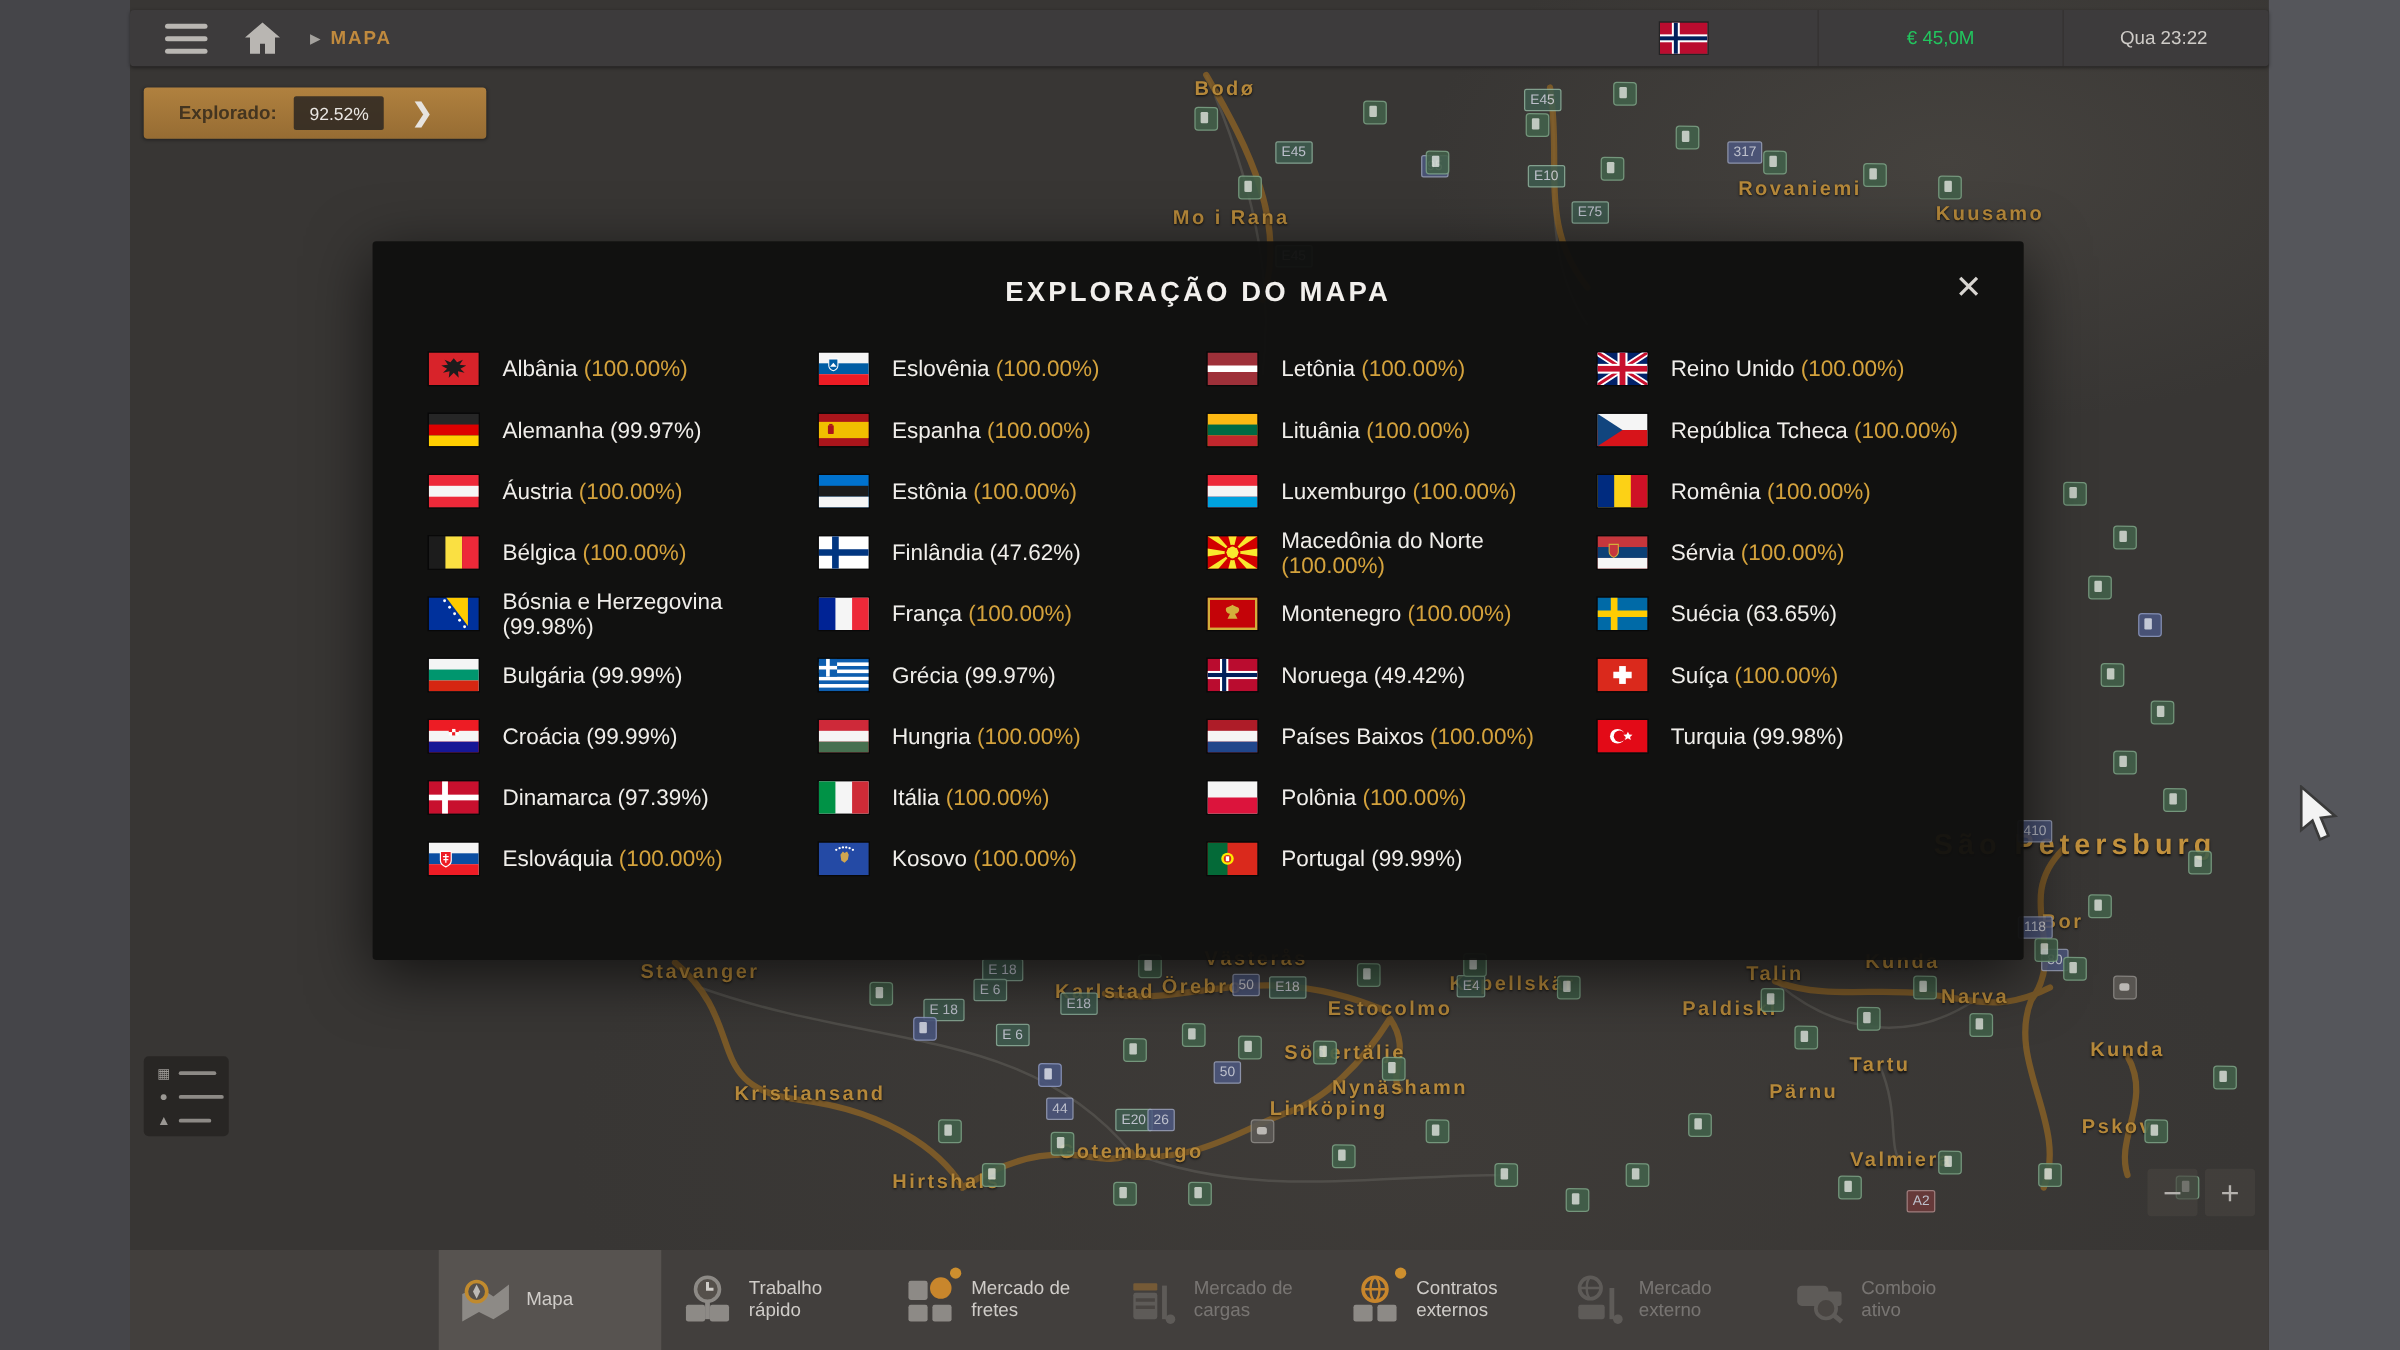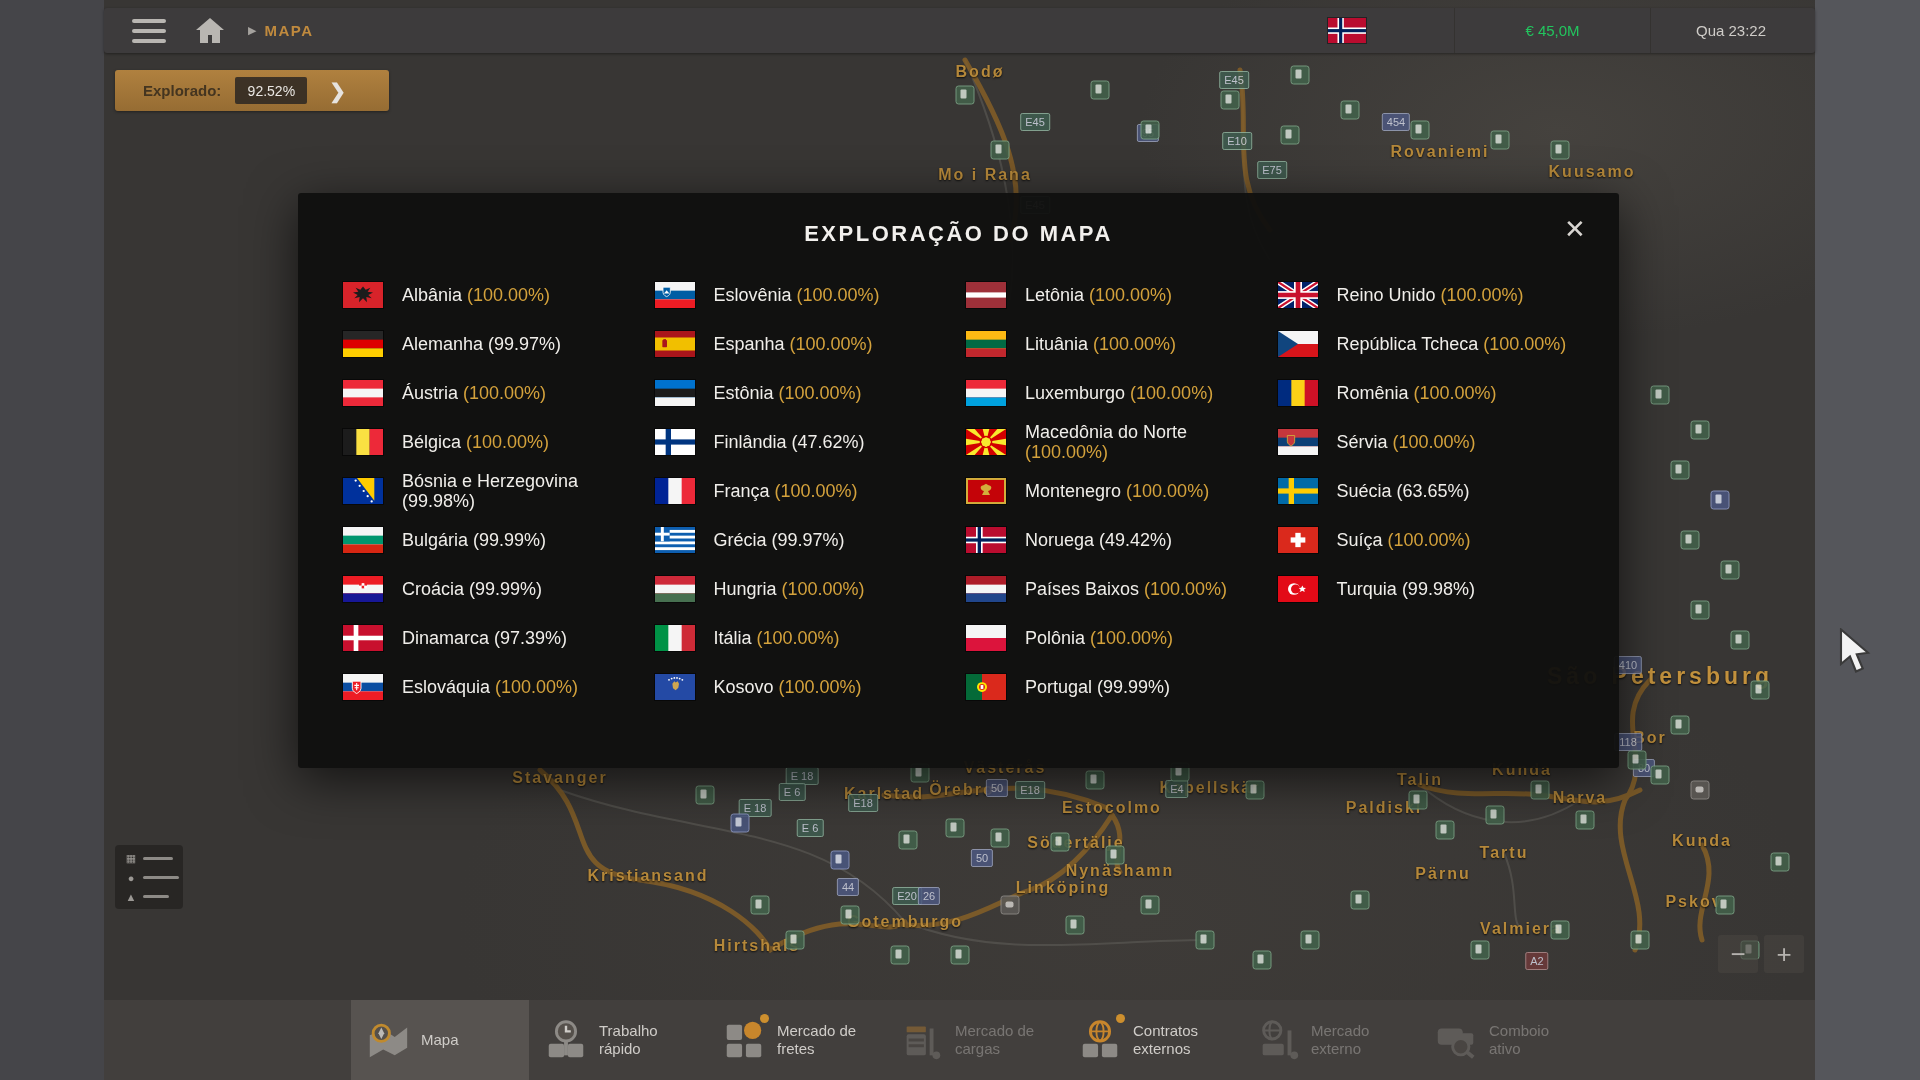--- a/index.html
+++ b/index.html
@@ -146,21 +146,21 @@
         <div class="city" style="left: 1417px; top: 929px;">Valmiera</div>
         <div class="city" style="left: 1598px; top: 841px;">Kunda</div>
         <div class="city" style="left: 1590px; top: 902px;">Pskov</div>
         <div class="city big" style="left: 1556px; top: 676px;">São Petersburg</div>
         <div class="city" style="left: 1546px; top: 738px;">Bor</div>
       </div>
     <div id="map-shields">
         <div class="shield g" style="left: 1130px; top: 80px;">E45</div>
         <div class="shield g" style="left: 931px; top: 122px;">E45</div>
         <div class="shield g" style="left: 1133px; top: 141px;">E10</div>
-        <div class="shield" style="left: 1292px; top: 122px;">454</div>
+        <div class="shield" style="left: 1292px; top: 122px;">317</div>
         <div class="shield g" style="left: 1168px; top: 170px;">E75</div>
         <div class="shield" style="left: 1044px; top: 133px;">95</div>
         <div class="shield g" style="left: 931px; top: 205px;">E45</div>
         <div class="shield g" style="left: 698px; top: 776px;">E 18</div>
         <div class="shield g" style="left: 688px; top: 792px;">E 6</div>
         <div class="shield g" style="left: 651px; top: 808px;">E 18</div>
         <div class="shield g" style="left: 706px; top: 828px;">E 6</div>
         <div class="shield g" style="left: 759px; top: 803px;">E18</div>
         <div class="shield" style="left: 893px; top: 788px;">50</div>
         <div class="shield g" style="left: 926px; top: 790px;">E18</div>

